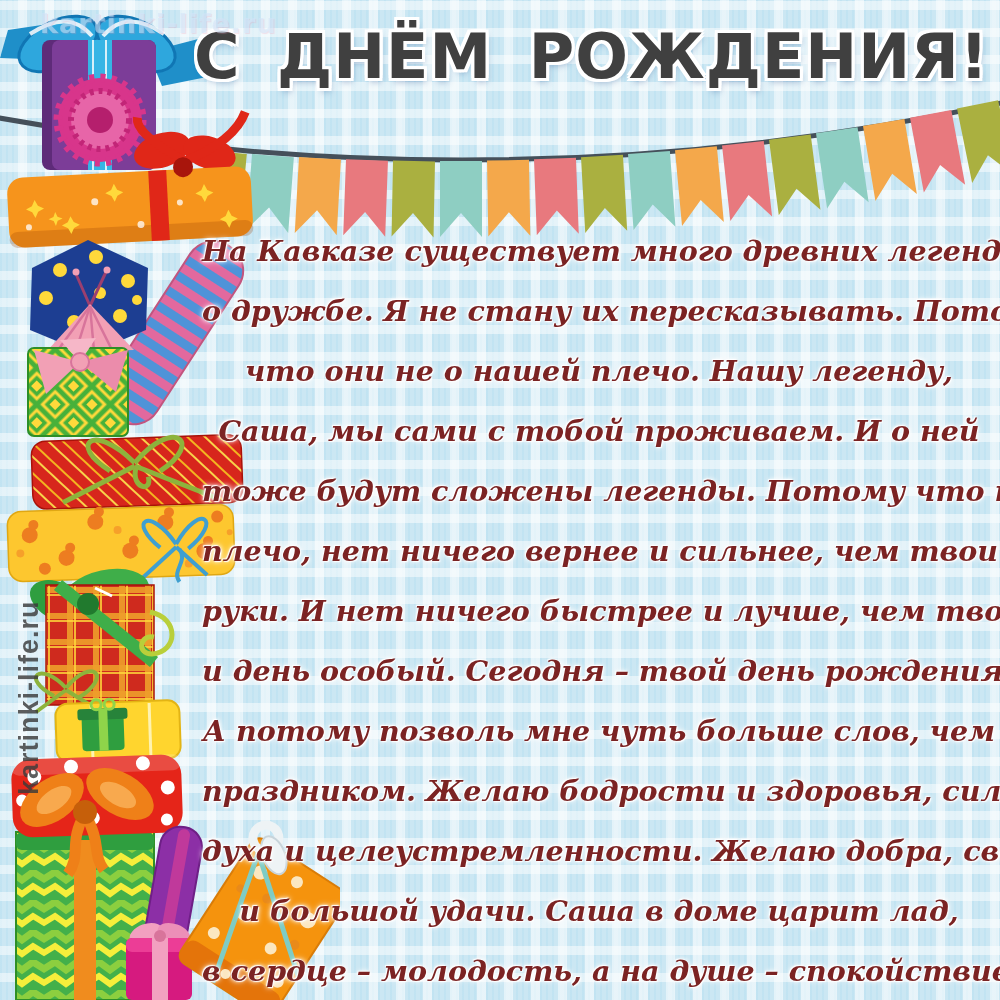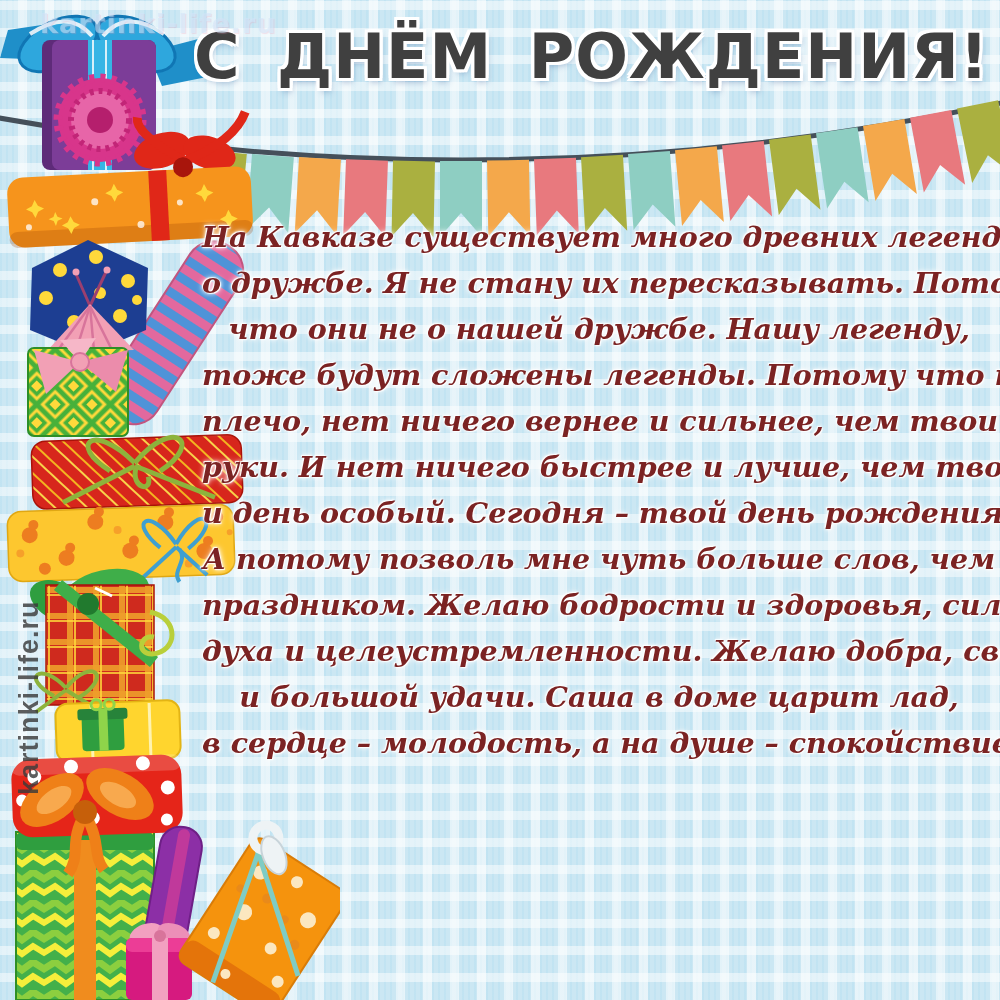--- a/index.html
+++ b/index.html
@@ -29,20 +29,21 @@
     position:absolute; left:202px; width:794px; top:214px; z-index:5;
     text-align:center;
   }
   .gline{
     line-height:46px;
     font-family:"DejaVu Serif", serif;
     font-style:italic; font-weight:600;
     font-size:28.5px; color:#7b2323;
     text-shadow:0 0 4px #fff, 0 0 7px #fff, 1px 1px 1px #fff, -1px -1px 1px #fff;
     white-space:nowrap;
+    margin-top:14px;
   }
   .wm-top{
     position:absolute; left:40px; top:8px; z-index:7;
     font-weight:bold; font-size:27px; letter-spacing:1px;
     color:rgba(210,228,248,.85); opacity:.65;
     text-shadow:1px 1px 1px rgba(233,150,180,.4);
   }
   .wm-side{
     position:absolute; left:14px; top:795px; z-index:7;
     transform:rotate(-90deg); transform-origin:0 0;
@@ -339,21 +340,22 @@
       <line x1="218" y1="860" x2="252" y2="1000"></line>
     </g>
     <circle cx="218" cy="850" r="13" fill="none" stroke="#eef3f5" stroke-width="9"></circle>
     <ellipse cx="234" cy="860" rx="20" ry="11" transform="rotate(35 234 860)" fill="#eef3f5" stroke="#c8d4da" stroke-width="2"></ellipse>
   </g>
 </svg>
 
 <div class="greeting">
     <div class="gline">На Кавказе существует много древних легенд</div>
     <div class="gline">о дружбе. Я не стану их пересказывать. Потому</div>
-    <div class="gline">что они не о нашей дружбе. Нашу легенду,</div>
+    <div class="gline">что они не о нашей плечо. Нашу легенду,</div>
+    <div class="gline">Саша, мы сами с тобой проживаем. И о ней</div>
     <div class="gline">тоже будут сложены легенды. Потому что нет</div>
     <div class="gline">плечо, нет ничего вернее и сильнее, чем твои</div>
     <div class="gline">руки. И нет ничего быстрее и лучше, чем твоя</div>
     <div class="gline">и день особый. Сегодня – твой день рождения.</div>
     <div class="gline">А потому позволь мне чуть больше слов, чем</div>
     <div class="gline">праздником. Желаю бодрости и здоровья, силы</div>
     <div class="gline">духа и целеустремленности. Желаю добра, света</div>
     <div class="gline">и большой удачи. Саша в доме царит лад,</div>
     <div class="gline">в сердце – молодость, а на душе – спокойствие!</div>
   </div>

